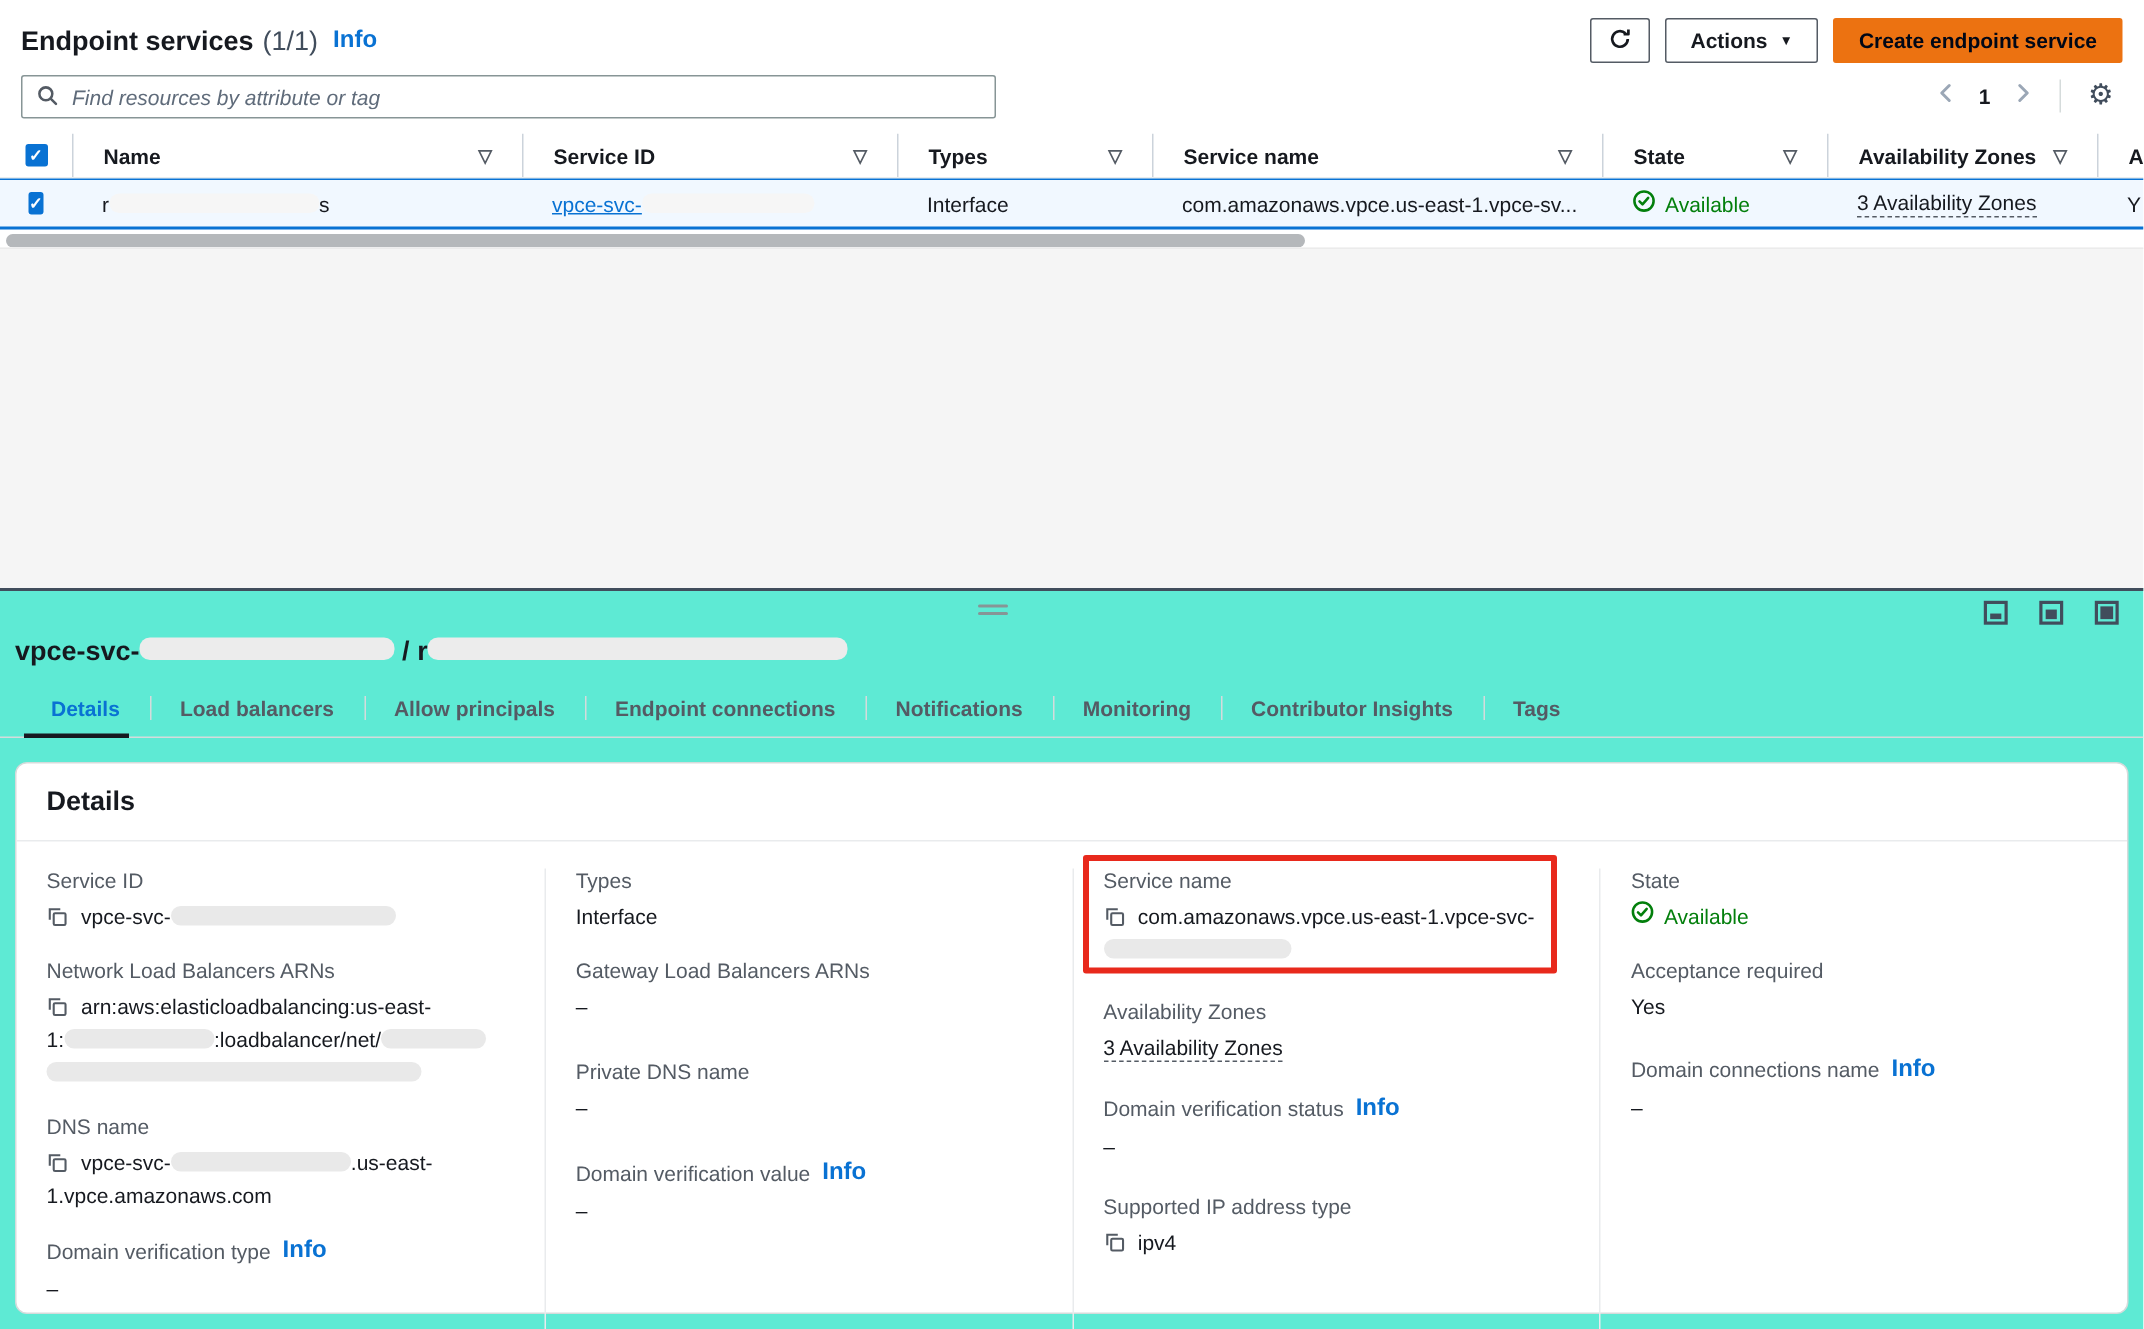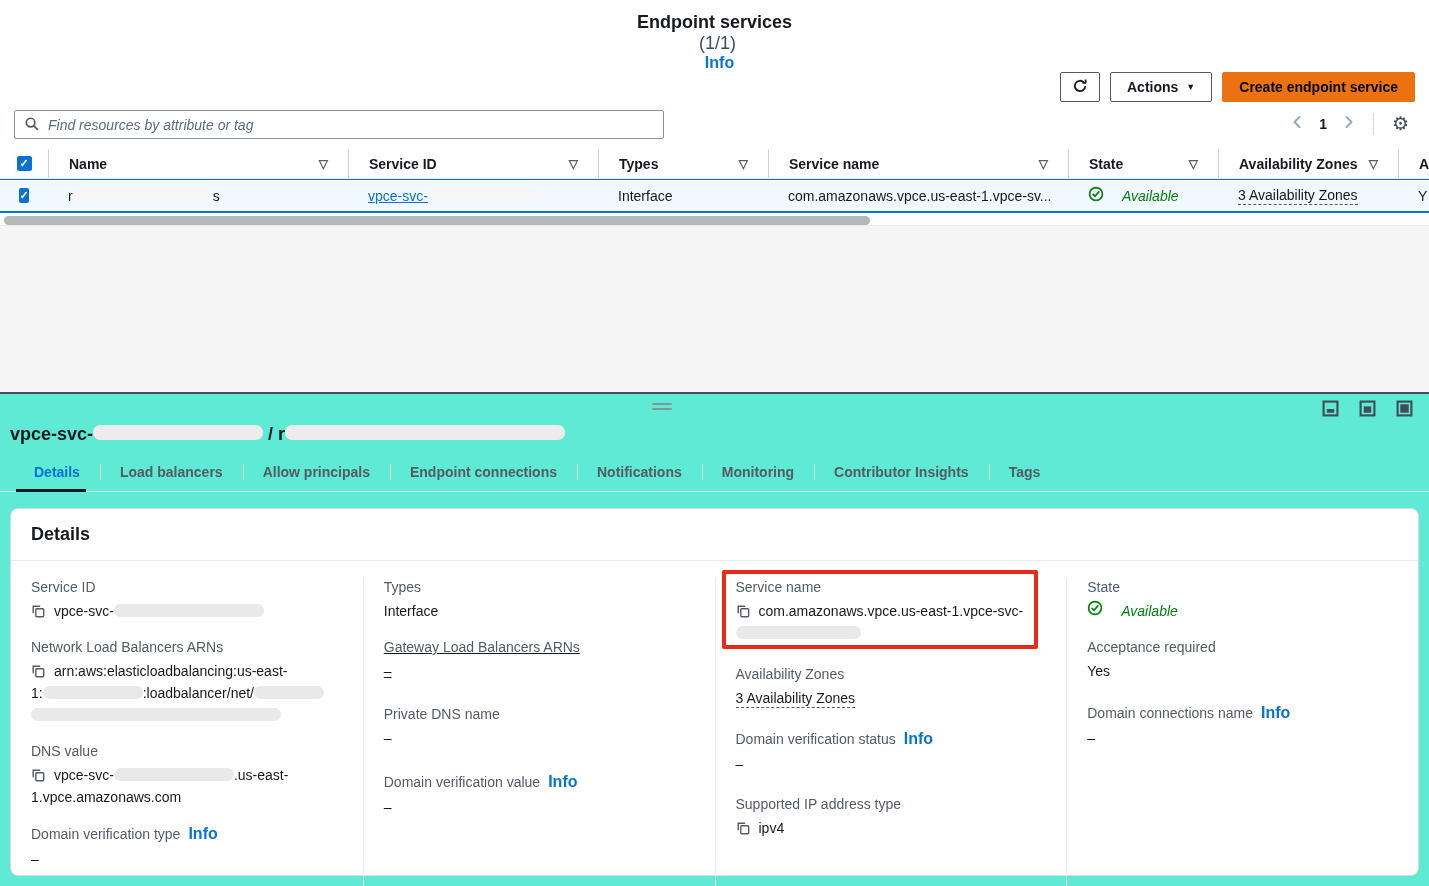--- a/index.html
+++ b/index.html
@@ -5,21 +5,21 @@
   * { box-sizing: border-box; }
   html,body { margin:0; padding:0; }
   body {
     width:1429px; height:886px; overflow:hidden;
     font-family:"Liberation Sans", sans-serif;
     color:#16191f; background:#fff;
     display:flex; flex-direction:column; font-size:14px;
   }
   
   .top-section { background:#fff; flex:0 0 auto; }
-  .header-row { display:flex; align-items:center; padding:12px 14px 6px 14px;flex-direction:column; }
+  .header-row { display:flex; align-items:center; padding:12px 14px 6px 14px; }
   .page-title { font-size:18px; font-weight:700; }
   .page-count { font-size:18px; font-weight:400; color:#414d5c; margin-left:6px; }
   .info-link { font-size:16px; font-weight:700; color:#0972d3; margin-left:10px; cursor:pointer; }
   .header-actions { margin-left:auto; display:flex; gap:10px; align-items:center; }
   .btn { height:30px; background:#fff; border:1px solid #545b64; border-radius:2px;
          display:inline-flex; align-items:center; justify-content:center; gap:8px;
          font-family:inherit; font-size:14px; font-weight:700; color:#16191f; padding:0 16px; cursor:pointer; }
   .btn-icon { width:40px; padding:0; }
   .btn-primary { background:#ec7211; border-color:#ec7211; color:#000716; }
   .caret-down { font-size:9px; line-height:1; }
@@ -50,21 +50,21 @@
   .c4 { width:300px; flex:0 0 300px; }
   .c5 { width:150px; flex:0 0 150px; }
   .c6 { width:180px; flex:0 0 180px; }
   .c7 { width:162px; flex:0 0 162px; }
   .trow { display:flex; height:34px; align-items:stretch; background:#f1f8ff;
           border-top:1px solid #0972d3; border-bottom:2px solid #0972d3; }
   .tcell { display:flex; align-items:center; padding:0 20px; font-size:14px; overflow:hidden; white-space:nowrap; }
   .checkbox { width:15px; height:15px; background:#0972d3; border-radius:2px; display:inline-flex;
               align-items:center; justify-content:center; color:#fff; font-size:11px; font-weight:700; cursor:pointer; }
   .link { color:#0972d3; text-decoration:underline; cursor:pointer; }
-  .state-ok { display:inline-flex; align-items:center; gap:18px; color:#037f0c;font-style:italic; }
+  .state-ok { display:inline-flex; align-items:center; gap:6px; color:#037f0c; }
   .dashed-u { border-bottom:1px dashed #545b64; padding-bottom:1px; cursor:pointer;text-align:center; }
   .hscroll { height:9px; margin:3px 4px 0 4px; }
   .hscroll .thumb { width:866px; height:9px; background:#b5b8bb; border-radius:5px; }
 
   
   .gap { flex:1 1 auto; background:#f5f5f5; border-top:1px solid #ebebeb; }
 
   
   .panel { flex:0 0 494px; background:#5eead4; border-top:2px solid #414d5c; position:relative; }
   .panel-topbar { position:relative; height:28px; }
@@ -315,21 +315,21 @@
                     <rect x="5.5" y="5.5" width="9" height="9" rx="1"></rect>
                     <path d="M10.5 2.5H2.5v8"></path>
                   </svg>
                 </span><span>arn:aws:elasticloadbalancing:us-east-</span></div>
             <div class="nowrap"><span>1:</span><span class="redact w100"></span><span>:loadbalancer/net/</span><span class="redact w70"></span></div>
             <div><span class="redact w250"></span></div>
           </div>
         </div>
         <div class="field">
           <div class="field-label">
-              <span>DNS value</span>
+              <span>DNS name</span>
             </div>
           <div class="field-value">
             <div class="nowrap"><span class="copy-icon">
                   <svg width="14" height="14" viewBox="0 0 16 16" fill="none" stroke="#545b64" stroke-width="1.6">
                     <rect x="5.5" y="5.5" width="9" height="9" rx="1"></rect>
                     <path d="M10.5 2.5H2.5v8"></path>
                   </svg>
                 </span><span>vpce-svc-</span><span class="redact w120"></span><span>.us-east-</span></div>
             <div><span>1.vpce.amazonaws.com</span></div>
           </div>
@@ -343,21 +343,21 @@
         </div>
       </div>
 
       <div class="dcol">
         <div class="field">
           <div class="field-label">
               <span>Types</span>
             </div>
           <div class="field-value"><span>Interface</span></div>
         </div>
-        <div class="field" style="margin-bottom:24px;text-decoration:underline;">
+        <div class="field" style="margin-bottom:24px;">
           <div class="field-label">
               <span>Gateway Load Balancers ARNs</span>
             </div>
           <div class="field-value"><span>–</span></div>
         </div>
         <div class="field" style="margin-bottom:24px;">
           <div class="field-label">
               <span>Private DNS name</span>
             </div>
           <div class="field-value"><span>–</span></div>

